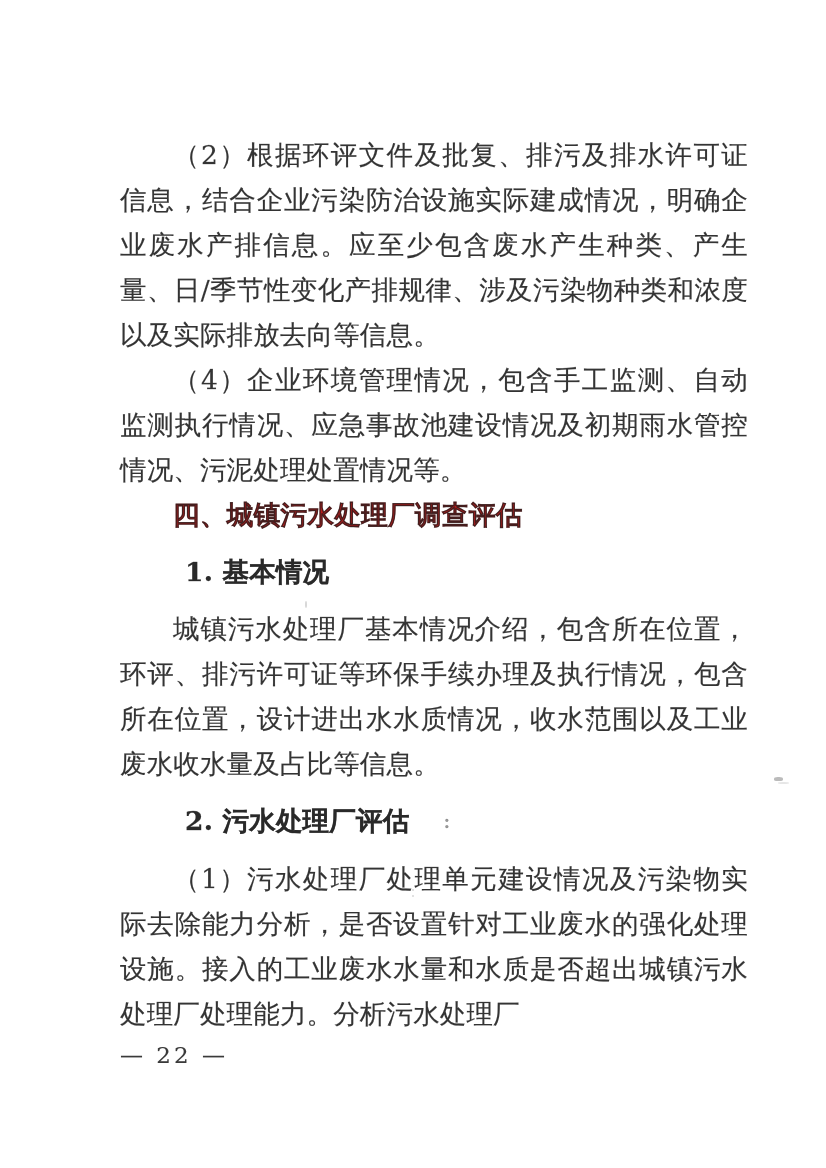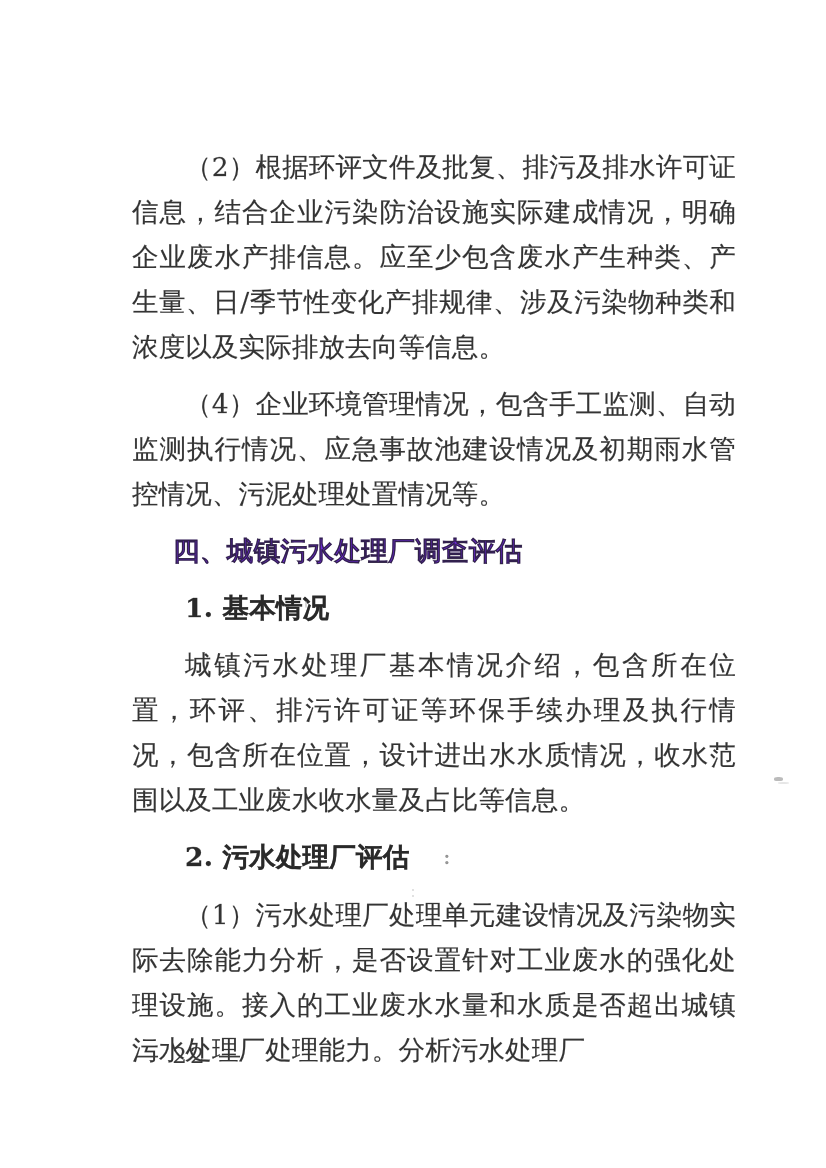--- a/index.html
+++ b/index.html
@@ -26,39 +26,39 @@
       radial-gradient(ellipse 120% 100% at 50% 50%, rgba(255,255,255,0) 62%, rgba(0,0,0,0.012) 100%);
     pointer-events: none;
   }
   .text-col {
     position: absolute;
     left: 120px;
     top: 132px;
     width: 628px;
   }
   p.para {
-    margin: 12px;
+    margin: 0;
     font-size: 26.5px;
     line-height: 45px;
     text-align: justify;
     text-align-last: left;
     text-justify: inter-character;
     letter-spacing: 0.15px;
     color: #343434;
     font-weight: 400;
     text-indent: 2em;
     -webkit-text-stroke: 0.26px rgba(52,52,52,0.55);
   }
 
   h2.section-heading {
     margin: 0;
     font-size: 26.5px;
     line-height: 45px;
     font-weight: 700;
-    color: #6d28d9;
+    color: #b91c1c;
     text-indent: 2em;
     letter-spacing: 0.4px;
     font-family: "DejaVu Sans", "Liberation Sans", sans-serif;
     -webkit-text-stroke: 0.45px rgba(29,29,29,0.75);
   }
   h3.sub-heading {
     margin: 12px;
     font-size: 26.5px;
     line-height: 45px;
     font-weight: 600;
@@ -69,21 +69,21 @@
   }
   h3.sub-heading .trail-mark {
     font-weight: 400;
     color: #9a9a9a;
     padding-left: 34px;
     font-size: 20px;
     vertical-align: 2px;
   }
   .footer {
     position: absolute;
-    left: 136px;
+    left: 120px;
     top: 1042px;
     width: 628px;
     font-size: 23px;
     letter-spacing: 3px;
     color: #3a3a3a;
     font-family: "DejaVu Serif", "Liberation Serif", serif;
     -webkit-text-stroke: 0.2px rgba(58,58,58,0.5);
   }
   
   .speck {

